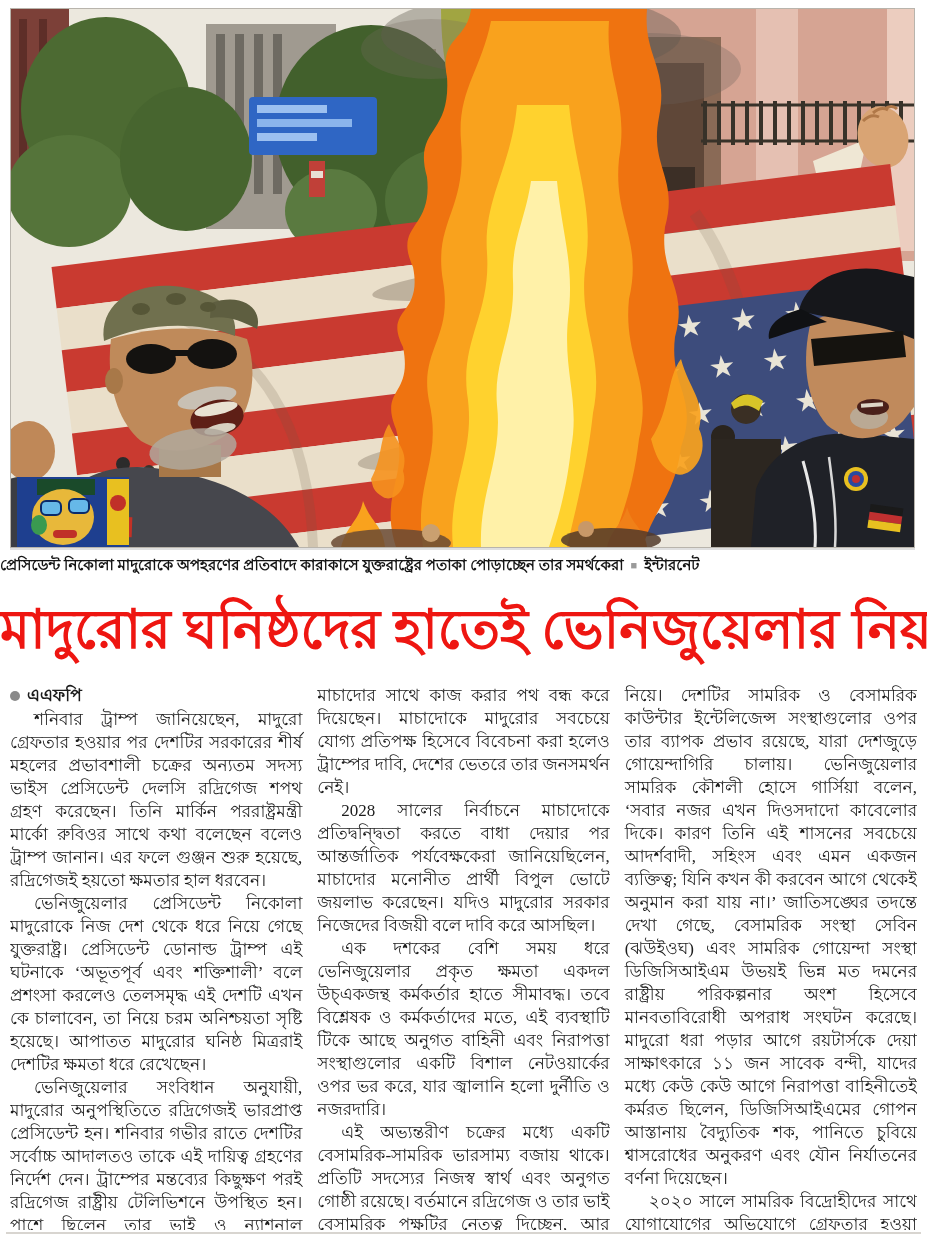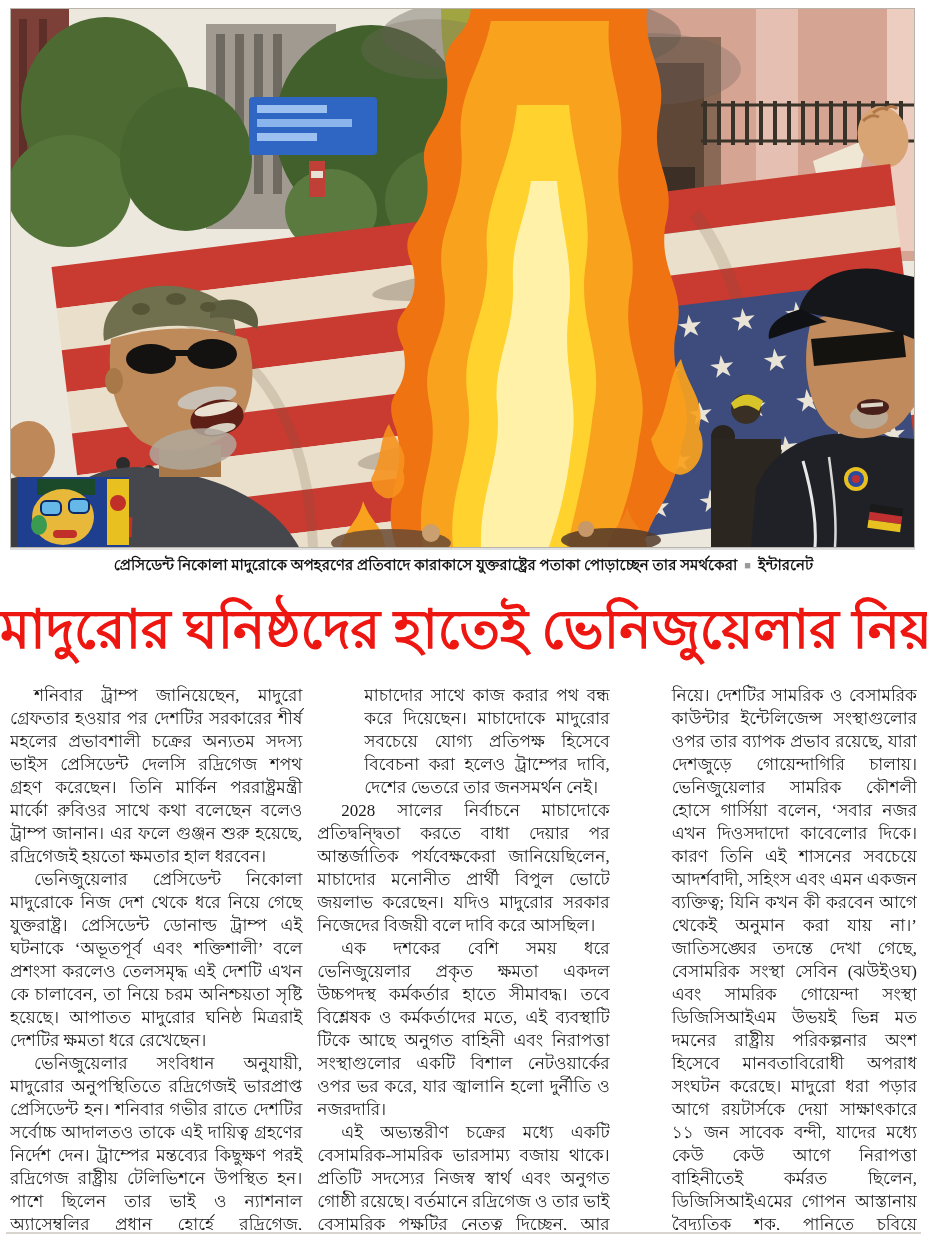--- a/index.html
+++ b/index.html
@@ -7,37 +7,37 @@
     position:relative;width:927px;height:1238px;margin:0 auto;background:#fff;
     font-family:"Liberation Serif","DejaVu Serif",serif;color:#1c1c1c;overflow:hidden;
   }
   .photo-frame{
     position:absolute;left:10px;top:8px;width:905px;height:540px;
     border:1px solid #b8b4ac;box-sizing:border-box;background:#e8e4da;
     box-shadow:0 2px 0 rgba(0,0,0,.12);
   }
   .photo-frame svg{display:block;width:100%;height:100%;}
   .caption{
-    position:absolute;left:0;top:556px;width:100%;text-align:center;
+    position:absolute;left:0;top:556px;width:100%;
     font-size:15px;font-weight:700;color:#141414;line-height:1.3;
   }
   .caption .sq{display:inline-block;color:#9a9a9a;font-size:11px;margin:0 7px;vertical-align:1px;}
   .headline-wrap{position:absolute;left:0;top:588px;width:100%;overflow:hidden;}
   .headline{
     margin:0;text-align:center;white-space:nowrap;
     font-size:54px;line-height:84px;font-weight:700;color:#ee1611;
     font-family:"Liberation Serif","DejaVu Serif",serif;
   }
   .columns{
     position:absolute;left:10px;top:684px;width:907px;height:546px;
     display:grid;grid-template-columns:1fr 1fr 1fr;column-gap:15px;overflow:hidden;
   }
   .col{font-size:17px;line-height:23px;text-align:justify;}
   .col p{margin:0;text-indent:24px;}
-  .col p.no-indent{text-indent:0;margin-left:47px;}
+  .col p.no-indent{text-indent:0;}
   .byline{display:flex;align-items:center;gap:7px;margin:0 0 1px 0;}
   .byline .dot{width:10px;height:10px;border-radius:50%;background:#8a8a8a;flex:0 0 auto;}
   .byline .label{font-weight:700;font-size:17px;}
   .bottom-rule{position:absolute;left:6px;right:6px;bottom:4px;height:2px;background:#d8d5d0;}
 </style>
 </head>
 <body>
 
 <div class="page">
 
@@ -298,29 +298,33 @@
   <div class="caption">
     <span>প্রেসিডেন্ট নিকোলা মাদুরোকে অপহরণের প্রতিবাদে কারাকাসে যুক্তরাষ্ট্রের পতাকা পোড়াচ্ছেন তার সমর্থকেরা</span><span class="sq">■</span><span>ইন্টারনেট</span>
   </div>
 
   <div class="headline-wrap">
     <h1 class="headline">মাদুরোর ঘনিষ্ঠদের হাতেই ভেনিজুয়েলার নিয়ন্ত্রণ</h1>
   </div>
 
   <div class="columns">
     <div class="col">
+      <div class="byline">
+        <span class="dot"></span>
+        <span class="label">এএফপি</span>
+      </div>
       <p>শনিবার ট্রাম্প জানিয়েছেন, মাদুরো গ্রেফতার হওয়ার পর দেশটির সরকারের শীর্ষ মহলের প্রভাবশালী চক্রের অন্যতম সদস্য ভাইস প্রেসিডেন্ট দেলসি রদ্রিগেজ শপথ গ্রহণ করেছেন। তিনি মার্কিন পররাষ্ট্রমন্ত্রী মার্কো রুবিওর সাথে কথা বলেছেন বলেও ট্রাম্প জানান। এর ফলে গুঞ্জন শুরু হয়েছে, রদ্রিগেজই হয়তো ক্ষমতার হাল ধরবেন।</p>
       <p>ভেনিজুয়েলার প্রেসিডেন্ট নিকোলা মাদুরোকে নিজ দেশ থেকে ধরে নিয়ে গেছে যুক্তরাষ্ট্র। প্রেসিডেন্ট ডোনাল্ড ট্রাম্প এই ঘটনাকে ‘অভূতপূর্ব এবং শক্তিশালী’ বলে প্রশংসা করলেও তেলসমৃদ্ধ এই দেশটি এখন কে চালাবেন, তা নিয়ে চরম অনিশ্চয়তা সৃষ্টি হয়েছে। আপাতত মাদুরোর ঘনিষ্ঠ মিত্ররাই দেশটির ক্ষমতা ধরে রেখেছেন।</p>
       <p>ভেনিজুয়েলার সংবিধান অনুযায়ী, মাদুরোর অনুপস্থিতিতে রদ্রিগেজই ভারপ্রাপ্ত প্রেসিডেন্ট হন। শনিবার গভীর রাতে দেশটির সর্বোচ্চ আদালতও তাকে এই দায়িত্ব গ্রহণের নির্দেশ দেন। ট্রাম্পের মন্তব্যের কিছুক্ষণ পরই রদ্রিগেজ রাষ্ট্রীয় টেলিভিশনে উপস্থিত হন। পাশে ছিলেন তার ভাই ও ন্যাশনাল অ্যাসেম্বলির প্রধান হোর্হে রদ্রিগেজ, স্বরাষ্ট্রমন্ত্রী দিওসদাদো কাবেলো এবং প্রতিরক্ষামন্ত্রী ভ্লাদিমির পাদ্রিনো লোপেজ। রদ্রিগেজ স্পষ্ট জানিয়ে দেন, মাদুরোই ভেনিজুয়েলার একমাত্র প্রেসিডেন্ট হিসেবে বহাল আছেন।</p>
 
     </div>
     <div class="col">
       <p class="no-indent">মাচাদোর সাথে কাজ করার পথ বন্ধ করে দিয়েছেন। মাচাদোকে মাদুরোর সবচেয়ে যোগ্য প্রতিপক্ষ হিসেবে বিবেচনা করা হলেও ট্রাম্পের দাবি, দেশের ভেতরে তার জনসমর্থন নেই।</p>
       <p>2028 সালের নির্বাচনে মাচাদোকে প্রতিদ্বন্দ্বিতা করতে বাধা দেয়ার পর আন্তর্জাতিক পর্যবেক্ষকেরা জানিয়েছিলেন, মাচাদোর মনোনীত প্রার্থী বিপুল ভোটে জয়লাভ করেছেন। যদিও মাদুরোর সরকার নিজেদের বিজয়ী বলে দাবি করে আসছিল।</p>
-      <p>এক দশকের বেশি সময় ধরে ভেনিজুয়েলার প্রকৃত ক্ষমতা একদল উচ্চপদস্থ কর্মকর্তার হাতে সীমাবদ্ধ। তবে বিশ্লেষক ও কর্মকর্তাদের মতে, এই ব্যবস্থাটি টিকে আছে অনুগত বাহিনী এবং নিরাপত্তা সংস্থাগুলোর একটি বিশাল নেটওয়ার্কের ওপর ভর করে, যার জ্বালানি হলো দুর্নীতি ও নজরদারি।</p>
+      <p>এক দশকের বেশি সময় ধরে ভেনিজুয়েলার প্রকৃত ক্ষমতা একদল উচ্একজন্থ কর্মকর্তার হাতে সীমাবদ্ধ। তবে বিশ্লেষক ও কর্মকর্তাদের মতে, এই ব্যবস্থাটি টিকে আছে অনুগত বাহিনী এবং নিরাপত্তা সংস্থাগুলোর একটি বিশাল নেটওয়ার্কের ওপর ভর করে, যার জ্বালানি হলো দুর্নীতি ও নজরদারি।</p>
       <p>এই অভ্যন্তরীণ চক্রের মধ্যে একটি বেসামরিক-সামরিক ভারসাম্য বজায় থাকে। প্রতিটি সদস্যের নিজস্ব স্বার্থ এবং অনুগত গোষ্ঠী রয়েছে। বর্তমানে রদ্রিগেজ ও তার ভাই বেসামরিক পক্ষটির নেতৃত্ব দিচ্ছেন, আর পাদ্রিনো ও কাবেলো প্রতিনিধিত্ব করছেন সামরিক পক্ষের।</p>
 
     </div>
     <div class="col">
       <p class="no-indent">নিয়ে। দেশটির সামরিক ও বেসামরিক কাউন্টার ইন্টেলিজেন্স সংস্থাগুলোর ওপর তার ব্যাপক প্রভাব রয়েছে, যারা দেশজুড়ে গোয়েন্দাগিরি চালায়। ভেনিজুয়েলার সামরিক কৌশলী হোসে গার্সিয়া বলেন, ‘সবার নজর এখন দিওসদাদো কাবেলোর দিকে। কারণ তিনি এই শাসনের সবচেয়ে আদর্শবাদী, সহিংস এবং এমন একজন ব্যক্তিত্ব; যিনি কখন কী করবেন আগে থেকেই অনুমান করা যায় না।’ জাতিসঙ্ঘের তদন্তে দেখা গেছে, বেসামরিক সংস্থা সেবিন (ঝউইওঘ) এবং সামরিক গোয়েন্দা সংস্থা ডিজিসিআইএম উভয়ই ভিন্ন মত দমনের রাষ্ট্রীয় পরিকল্পনার অংশ হিসেবে মানবতাবিরোধী অপরাধ সংঘটন করেছে। মাদুরো ধরা পড়ার আগে রয়টার্সকে দেয়া সাক্ষাৎকারে ১১ জন সাবেক বন্দী, যাদের মধ্যে কেউ কেউ আগে নিরাপত্তা বাহিনীতেই কর্মরত ছিলেন, ডিজিসিআইএমের গোপন আস্তানায় বৈদ্যুতিক শক, পানিতে চুবিয়ে শ্বাসরোধের অনুকরণ এবং যৌন নির্যাতনের বর্ণনা দিয়েছেন।</p>
       <p>২০২০ সালে সামরিক বিদ্রোহীদের সাথে যোগাযোগের অভিযোগে গ্রেফতার হওয়া সাবেক এক ডিজিসিআইএম এজেন্ট বলেন, ‘ওরা আপনাকে বোঝাতে চায় যে হাতির খাঁচার ভেতরে আপনি একটি তেলাপোকা মাত্র, অর্থাৎ ওরা আপনার চেয়ে অনেক বেশি শক্তিশালী।’</p>
 
     </div>
   </div>
 

